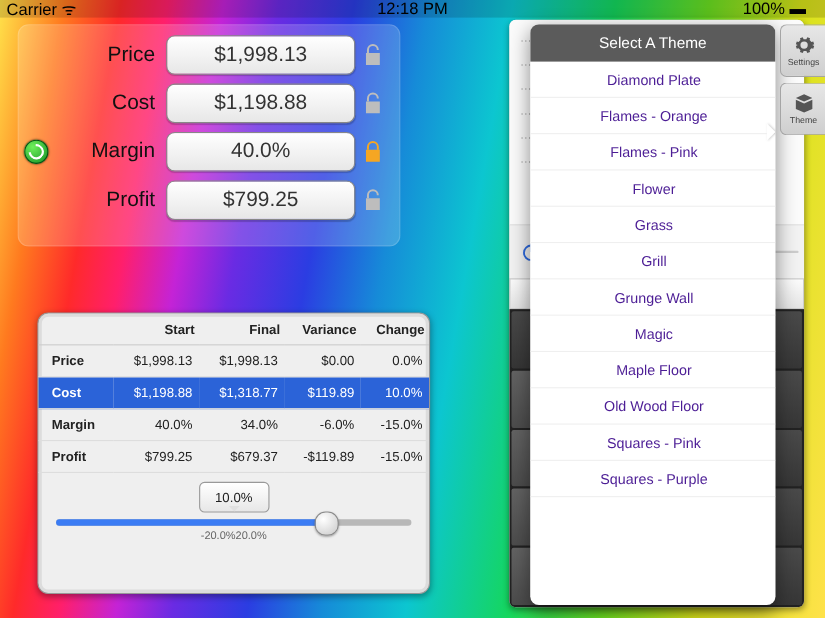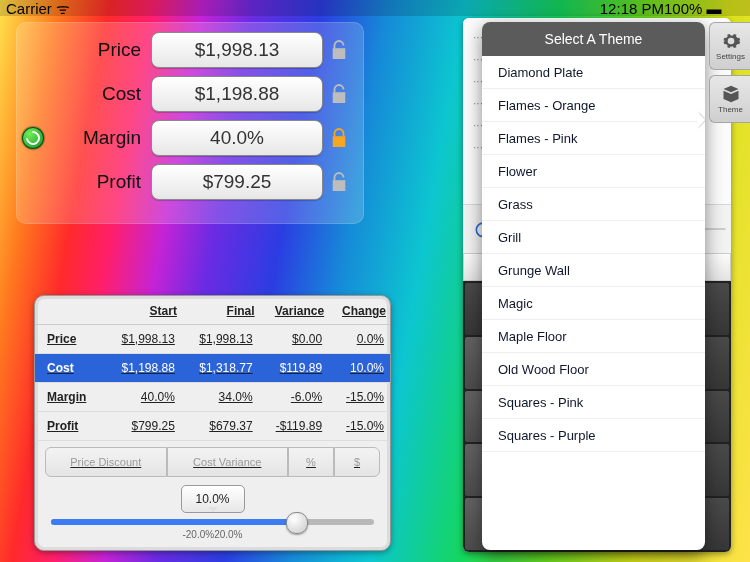--- a/index.html
+++ b/index.html
@@ -5,44 +5,44 @@
 html,body{margin:0;padding:0;width:750px;height:562px;overflow:hidden;font-family:-apple-system,"Helvetica Neue",Arial,sans-serif;font-size:13px;color:#222;}
 body{position:relative;}
 
 
 #bg{position:absolute;inset:0;
   background:linear-gradient(100deg,#ffe24a 0%,#ff7a1f 7%,#ff2a2a 13%,#ff1f6b 18%,#c423d6 24%,#6a2be3 30%,#2b3de2 38%,#168bd8 46%,#0cc6d0 55%,#15d65e 66%,#6be022 76%,#d8e21a 86%,#ffe24a 100%);}
 
 
 #statusbar{position:absolute;left:0;right:0;top:0;height:16px;background:rgba(0,0,0,.15);color:#000;font-size:15px;display:flex;align-items:center;}
 #statusbar .left{width:80px;padding-left:6px;}
-#statusbar .center{flex:1;text-align:right;}
-#statusbar .right{width:80px;text-align:left;padding-right:6px;}
+#statusbar .center{flex:1;text-align:center;}
+#statusbar .right{width:80px;text-align:center;padding-right:6px;}
 
 
 #fields{position:absolute;left:16px;top:22px;width:340px;height:190px;
   background:rgba(255,255,255,.18);border-radius:10px;padding:6px 4px;
   box-shadow:inset 0 0 0 1px rgba(255,255,255,.15);}
 .field-row{display:flex;align-items:center;height:44px;}
 .field-row .label{width:95px;text-align:right;padding-right:10px;font-size:19px;color:#111;}
 .field-row .value{width:170px;height:34px;border-radius:8px;border:1px solid #888;
   background:linear-gradient(#fff,#e7e7e7);box-shadow:0 1px 1px rgba(0,0,0,.2);
   display:flex;align-items:center;justify-content:center;font-size:19px;font-weight:500;color:#333;}
 .lock{width:32px;display:flex;align-items:center;justify-content:center;}
 .lock svg{width:18px;height:22px;}
 .cycle{width:26px;display:flex;align-items:center;justify-content:center;}
 .cycle .dot{width:22px;height:22px;border-radius:11px;background:radial-gradient(circle at 35% 30%,#6ef05a,#0f8a22);box-shadow:inset 0 0 0 1px #074f14,0 0 2px #000;}
 .cycle .dot::after{content:"";display:block;width:10px;height:10px;border:2px solid #fff;border-left-color:transparent;border-radius:50%;margin:4px auto;transform:rotate(40deg);}
 .lock.orange path.body{fill:#f5a623;} .lock.orange path.sh{stroke:#f5a623;}
 .lock.grey  path.body{fill:#bdbdbd;}  .lock.grey  path.sh{stroke:#bdbdbd;}
 
 
-#tablepanel{position:absolute;left:34px;top:295px;width:355px;height:254px;
+#tablepanel{position:absolute;left:34px;top:284px;width:355px;height:254px;
   background:#efefef;border-radius:10px;border:1px solid #989898;
-  box-shadow:0 2px 6px rgba(0,0,0,.35),inset 0 0 0 3px #dcdcdc;text-decoration:underline;}
+  box-shadow:0 2px 6px rgba(0,0,0,.35),inset 0 0 0 3px #dcdcdc;}
 #tablepanel table{width:100%;border-collapse:collapse;font-size:12px;}
 #tablepanel th{padding:8px 4px 6px;font-weight:700;text-align:right;color:#222;border-bottom:1px solid #ccc;}
 #tablepanel th:first-child{text-align:left;padding-left:12px;}
 #tablepanel td{padding:7px 6px;text-align:right;border-bottom:1px solid #ddd;}
 #tablepanel td:first-child{text-align:left;padding-left:12px;font-weight:700;}
 #tablepanel tr.sel td{background:#2b63d8;color:#fff;}
 #tablepanel tr.sel td:first-child{color:#fff;}
 
 #bottombar{display:flex;gap:0;margin:6px 10px 0;height:30px;}
 #bottombar .seg{flex:1;border:1px solid #bbb;background:linear-gradient(#f3f3f3,#e4e4e4);display:flex;align-items:center;justify-content:center;font-size:11px;color:#9a9a9a;}
@@ -70,21 +70,21 @@
 #calc .tabrow .tab{flex:1;border:1px solid #ccc;background:linear-gradient(#fbfbfb,#e4e4e4);display:flex;align-items:center;justify-content:center;color:#888;}
 #keys{flex:1;display:grid;grid-template-columns:repeat(4,1fr);grid-auto-rows:1fr;gap:2px;background:#222;padding:2px;}
 .key{display:flex;align-items:center;justify-content:center;font-size:20px;color:#fff;background:linear-gradient(#636363,#4c4c4c);border-radius:2px;user-select:none;}
 .key.fn{background:linear-gradient(#4a4a4a,#363636);}
 .key.zero{grid-column:span 2;justify-content:flex-start;padding-left:26px;}
 
 
 #popover{position:absolute;left:482px;top:22px;width:223px;height:528px;background:#fff;border-radius:8px;box-shadow:0 6px 18px rgba(0,0,0,.45);overflow:hidden;display:flex;flex-direction:column;}
 #popover .hdr{flex:0 0 34px;background:#5b5b5b;color:#fff;display:flex;align-items:center;justify-content:center;font-size:14px;}
 #popover .list{flex:1;overflow:hidden;}
-#popover .item{padding:9px 14px 8px 16px;font-size:13px;color:#0f172a;display:flex;align-items:center;justify-content:flex-start;border-bottom:1px solid #efefef;}
+#popover .item{padding:9px 14px 8px 16px;font-size:13px;color:#4c1d95;display:flex;align-items:center;justify-content:center;border-bottom:1px solid #efefef;}
 #popover::after{content:"";position:absolute;right:-8px;top:90px;border:8px solid transparent;border-left-color:#fff;filter:drop-shadow(1px 0 1px rgba(0,0,0,.2));}
 
 
 #toolbox{position:absolute;right:0;top:22px;width:41px;}
 .toolbtn{width:41px;height:46px;background:linear-gradient(#e7e7e7,#cfcfcf);border:1px solid #a5a5a5;border-right:none;border-radius:6px 0 0 6px;margin-bottom:5px;display:flex;flex-direction:column;align-items:center;justify-content:center;font-size:8px;color:#444;}
 .toolbtn svg{width:20px;height:20px;margin-bottom:1px;fill:#555;}
 </style>
 </head>
 <body>
 
@@ -180,26 +180,20 @@
         </tr>
         <tr>
           <td>Profit</td>
           <td>$799.25</td>
           <td>$679.37</td>
           <td>-$119.89</td>
           <td>-15.0%</td>
         </tr>
       </tbody>
   </table>
-  <div id="bottombar">
-    <div class="seg">Price Discount</div>
-    <div class="seg">Cost Variance</div>
-    <div class="seg small">%</div>
-    <div class="seg small">$</div>
-  </div>
   <div id="sliderwrap">
     <div id="sliderbubble">10.0%</div>
     <div id="slidertrack"></div>
     <div id="sliderfill"></div>
     <div id="sliderknob"></div>
     <div id="sliderlabels">
       <span>-20.0%</span>
       <span>20.0%</span>
     </div>
   </div>

